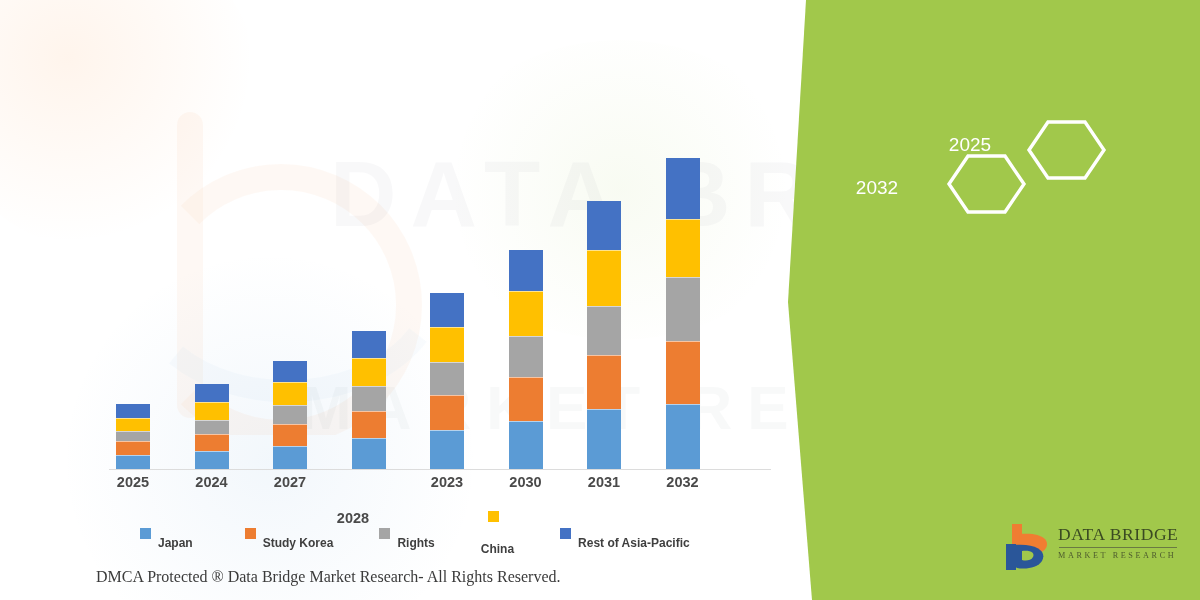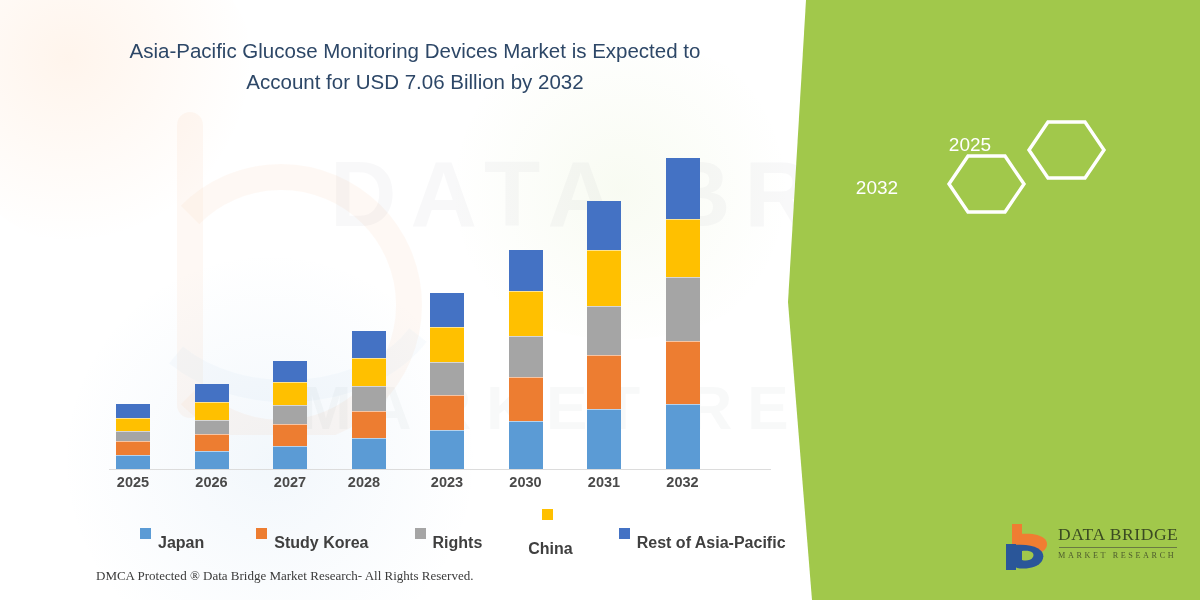--- a/index.html
+++ b/index.html
@@ -56,26 +56,26 @@
   .xlabels{position:absolute;left:0;top:474px;width:680px;height:22px;}
   .xlab{position:absolute;width:70px;text-align:center;font-size:14.5px;font-weight:700;color:#4a4a4a;}
 
   
   .legend{
     position:absolute;left:140px;top:522px;width:620px;height:22px;
     display:flex;align-items:center;gap:0;
   }
   .leg-item{display:flex;align-items:center;white-space:nowrap;}
   .leg-swatch{width:11px;height:11px;margin-right:7px;flex:0 0 auto;}
-  .leg-text{font-size:16px;font-weight:700;color:#3f3f3f;margin-top:20px;}
+  .leg-text{font-size:12px;font-weight:700;color:#3f3f3f;margin-top:20px;}
 
   
   .footer-left{
     position:absolute;left:96px;top:568px;
-    font-family:"Liberation Serif", serif;font-size:13px;color:#3b3b3b;white-space:nowrap;
+    font-family:"Liberation Serif", serif;font-size:16px;color:#3b3b3b;white-space:nowrap;
   }
   .footer-right{
     position:absolute;left:430px;top:568px;
     font-family:"Liberation Serif", serif;font-size:11.5px;color:#3b3b3b;white-space:nowrap;
   }
 
   
   .green-panel{position:absolute;left:0;top:0;width:1200px;height:600px;pointer-events:none;}
   .panel-content{position:absolute;left:840px;top:0;width:360px;height:600px;}
 
@@ -121,21 +121,20 @@
   <div class="blob blob-c"></div>
 
   <svg class="wm-b" viewBox="0 0 330 330">
     <path d="M72 20 L72 300" stroke="rgba(240,125,50,.10)" stroke-width="26" fill="none" stroke-linecap="round"></path>
     <path d="M72 110 A128 128 0 1 1 72 290" stroke="rgba(240,125,50,.10)" stroke-width="26" fill="none"></path>
     <path d="M58 250 A150 110 0 0 0 300 230" stroke="rgba(91,155,213,.07)" stroke-width="22" fill="none"></path>
   </svg>
   <div class="wm-text">DATA BRIDGE</div>
   <div class="wm-text2">MARKET RESEARCH</div>
 
-  <div class="title">Asia-Pacific Glucose Monitoring Devices Market is Expected to Account for USD 7.06 Billion by 2032</div>
 
   <div class="chart">
     <div class="plot" id="plot">
         <div class="bar-group" style="left: 21px; height: 65.1597px;">
           <div class="seg" title="Rest of Asia-Pacific 2025" style="height: 13.9628px; background: rgb(68, 114, 196);"></div>
           <div class="seg" title="China 2025" style="height: 13.0319px; background: rgb(255, 192, 0);"></div>
           <div class="seg" title="India 2025" style="height: 10.2394px; background: rgb(165, 165, 165);"></div>
           <div class="seg" title="South Korea 2025" style="height: 13.9628px; background: rgb(237, 125, 49);"></div>
           <div class="seg" title="Japan 2025" style="height: 13.9628px; background: rgb(91, 155, 213);"></div>
         </div>
@@ -186,23 +185,23 @@
           <div class="seg" title="China 2032" style="height: 58.6438px; background: rgb(255, 192, 0);"></div>
           <div class="seg" title="India 2032" style="height: 63.298px; background: rgb(165, 165, 165);"></div>
           <div class="seg" title="South Korea 2032" style="height: 63.298px; background: rgb(237, 125, 49);"></div>
           <div class="seg" title="Japan 2032" style="height: 65.1597px; background: rgb(91, 155, 213);"></div>
         </div>
       </div>
     <div class="axis-line"></div>
   </div>
   <div class="xlabels" id="xlabels" style="left:95px;top:474px;">
       <div class="xlab" style="left: 3px;">2025</div>
-      <div class="xlab" style="left: 81.5px;">2026</div>
+      <div class="xlab" style="left: 81.5px;">2024</div>
       <div class="xlab" style="left: 160px;">2027</div>
-      <div class="xlab" style="left: 234px;">2028</div>
+      <div class="xlab" style="left: 223px; margin-top: 36px;">2028</div>
       <div class="xlab" style="left: 317px;">2023</div>
       <div class="xlab" style="left: 395.5px;">2030</div>
       <div class="xlab" style="left: 474px;">2031</div>
       <div class="xlab" style="left: 552.5px;">2032</div>
     </div>
 
   <div class="legend" id="legend">
       <div class="leg-item" style="margin-left: 0px;">
         <span class="leg-swatch" style="background: rgb(91, 155, 213);"></span>
         <span class="leg-text">Japan</span>

